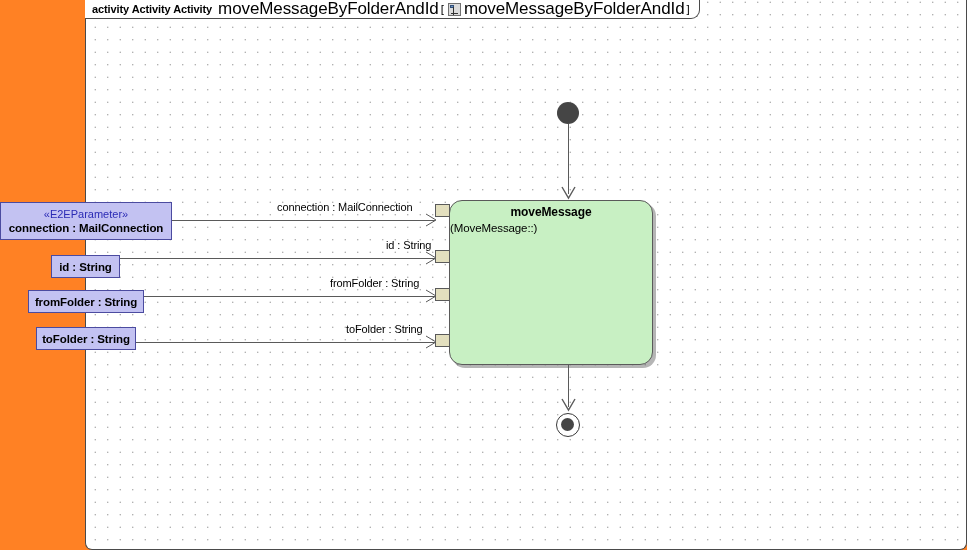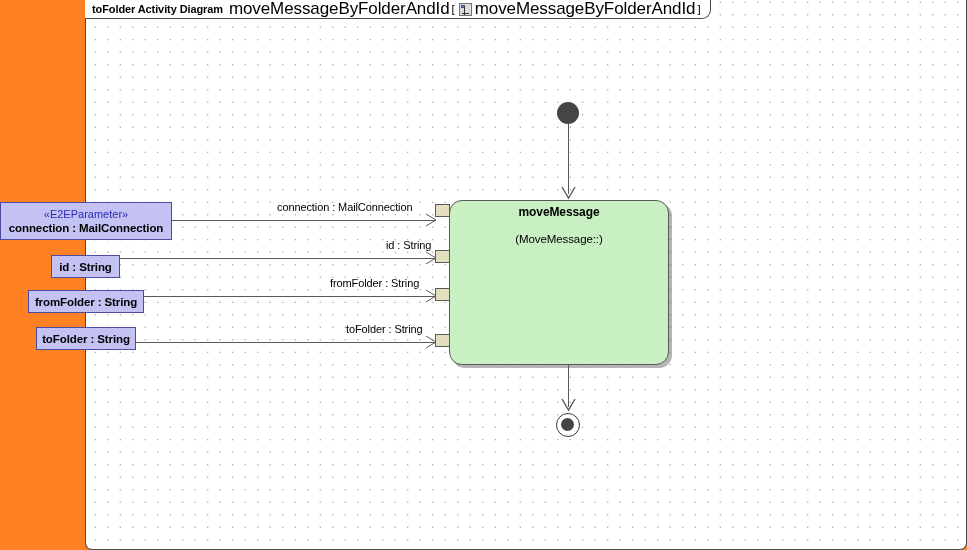--- a/index.html
+++ b/index.html
@@ -166,40 +166,40 @@
     line-height: 14px;
     white-space: nowrap;
     letter-spacing: -0.1px;
   }
 
   
   #activity-node {
     position: absolute;
     left: 449px;
     top: 200px;
-    width: 220px;
+    width: 204px;
     height: 165px;
     box-sizing: border-box;
     background: #c8f0c3;
     border: 1px solid #5a5a5a;
     border-radius: 13px;
     box-shadow: 3px 3px 0 rgba(90,90,90,0.45);
     z-index: 4;
   }
   #activity-node .an-title {
     margin-top: 4px;
     text-align: center;
     font-size: 12px;
     font-weight: bold;
     color: #000;
     letter-spacing: -0.1px;
   }
   #activity-node .an-sub {
-    margin-top: 14px;
-    text-align: center;
+    margin-top: 3px;
+    text-align: left;
     font-size: 11.5px;
     color: #000;
     letter-spacing: -0.1px;
   }
 
   
   .pin {
     position: absolute;
     width: 15px;
     height: 13px;
@@ -276,21 +276,21 @@
   <div id="sidebar"></div>
 
   <div id="frame-top-border"></div>
 
   <div id="frame">
     <div id="grid"></div>
     <div id="grid-cross"></div>
   </div>
 
   <div id="frame-header">
-    <span class="kw">toFolder Activity Diagram</span>
+    <span class="kw">activity Activity Activity</span>
     <span class="nm">moveMessageByFolderAndId</span>
     <span class="brk">[</span>
     <span class="hdr-icon">
         <i></i>
       </span>
     <span class="nm" style="margin-left:0">moveMessageByFolderAndId</span>
     <span class="brk">]</span>
   </div>
 
   <div class="edge-line" style="left:172px; top:220px; width:263px;"></div>

